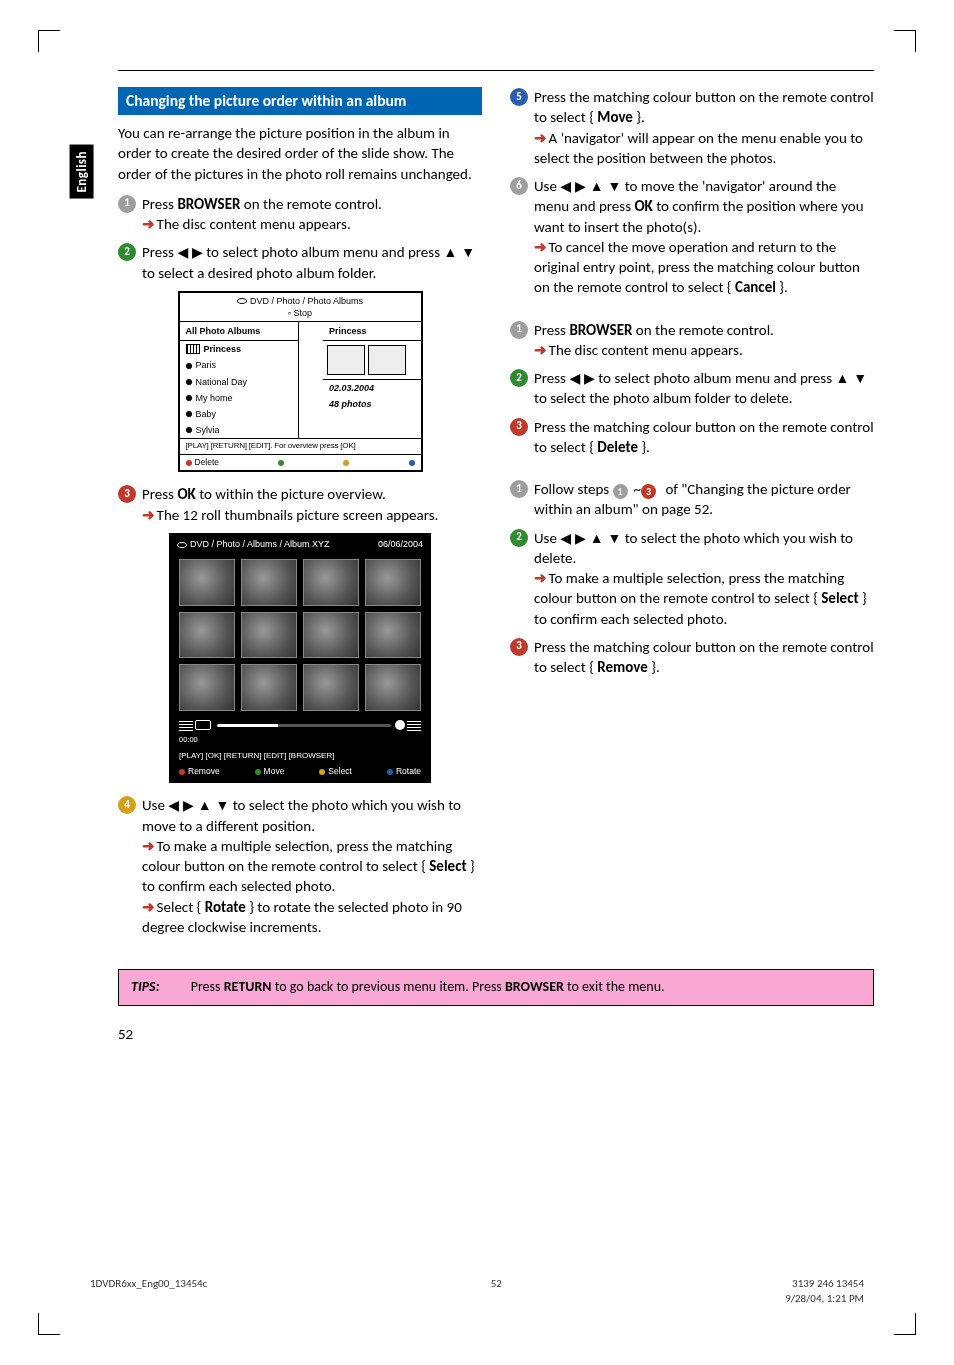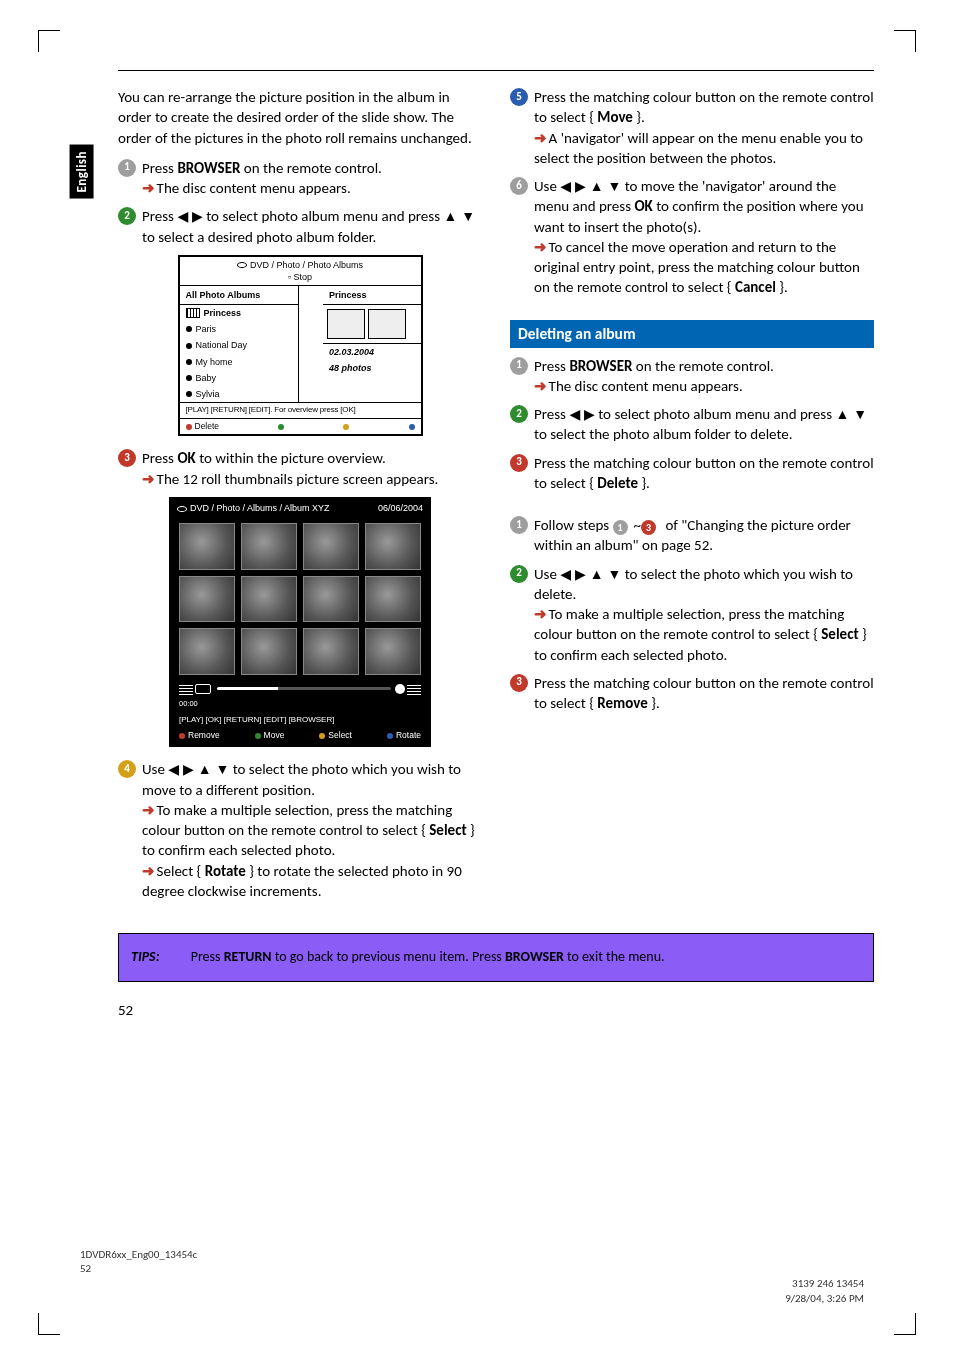--- a/index.html
+++ b/index.html
@@ -125,39 +125,38 @@
   .shot2 .head { width:10px;height:10px;border-radius:50%;background:#fff; margin-left:-2px;}
   .shot2 .tc { font-size:7.5px;}
   .shot2 .help { padding:2px 8px; font-size:8px;}
   .shot2 .actions { display:flex; justify-content:space-between; padding:2px 8px 4px 8px; font-size:8.5px;}
   .shot2 .actions span { display:flex; align-items:center; gap:3px;}
   .shot2 .cdot { width:6px;height:6px;border-radius:50%;display:inline-block;}
   .shot2 .cd1{background:#c0392b;} .shot2 .cd2{background:#2e8b2e;} .shot2 .cd3{background:#d4a017;} .shot2 .cd4{background:#2a5db0;}
 
   .tips-box {
     border: 1px solid #000;
-    background: #8b5cf6;
-    padding: 14px 12px;
+    background: #f9a8d4;
+    padding: 8px 12px;
     margin: 24px 0 0 38px;
     font-size: 14px;
   }
   .tips-box .lbl { font-style: italic; font-weight: bold; margin-right: 28px; }
 
   .pagenum { margin-top: 18px; margin-left: 38px; font-size: 15px; }
 
   .footer {
     position: absolute;
     bottom: 58px;
-    left: 80px;
+    left: 90px;
     right: 90px;
     display: flex;
     justify-content: space-between;
     font-size: 11px;
     color: #333;
-    flex-direction: column;
   }
   .footer .right { text-align: right; }
 
   b { font-weight: bold; }
 </style>
 </head>
 <body>
 
 <div class="crop-tl"></div>
 <div class="crop-tr"></div>
@@ -166,20 +165,21 @@
 
 <div class="page">
 
   <div class="side-tab">English</div>
 
   <hr class="title-rule" style="margin-left:38px;">
 
   <div class="columns">
 
     <div class="col">
+      <div class="section-head">Changing the picture order within an album</div>
       <p>You can re-arrange the picture position in the album in order to create the desired order of the slide show.  The order of the pictures in the photo roll remains unchanged.</p>
 
       <div class="step">
         <span class="bullet grey">1</span>
         <div class="step-body">
           <span>Press </span><b>BROWSER</b><span> on the remote control.</span><br>
           <span class="arrow">➜</span><span>The disc content menu appears.</span>
         </div>
       </div>
 
@@ -330,21 +330,20 @@
 
       <div class="step">
         <span class="bullet grey">6</span>
         <div class="step-body">
           <span>Use </span><span class="nav-arrows">◀ ▶ ▲ ▼</span><span> to move the 'navigator' around the menu and press </span><b>OK</b><span> to confirm the position where you want to insert the photo(s).</span><br>
           <span class="arrow">➜</span><span>To cancel the move operation and return to the original entry point, press the matching colour button on the remote control to select { </span><b>Cancel</b><span> }.</span>
         </div>
       </div>
 
       <div style="height:14px;"></div>
-      <div class="section-head">Deleting an album</div>
 
       <div class="step">
         <span class="bullet grey">1</span>
         <div class="step-body">
           <span>Press </span><b>BROWSER</b><span> on the remote control.</span><br>
           <span class="arrow">➜</span><span>The disc content menu appears.</span>
         </div>
       </div>
 
       <div class="step">
@@ -393,15 +392,15 @@
   </div>
 
   <div class="pagenum">52</div>
 </div>
 
 <div class="footer">
   <span>1DVDR6xx_Eng00_13454c</span>
   <span>52</span>
   <span class="right">
     <span>3139 246 13454</span><br>
-    <span>9/28/04, 3:26 PM</span>
+    <span>9/28/04, 1:21 PM</span>
   </span>
 </div>
 
 </body></html>

